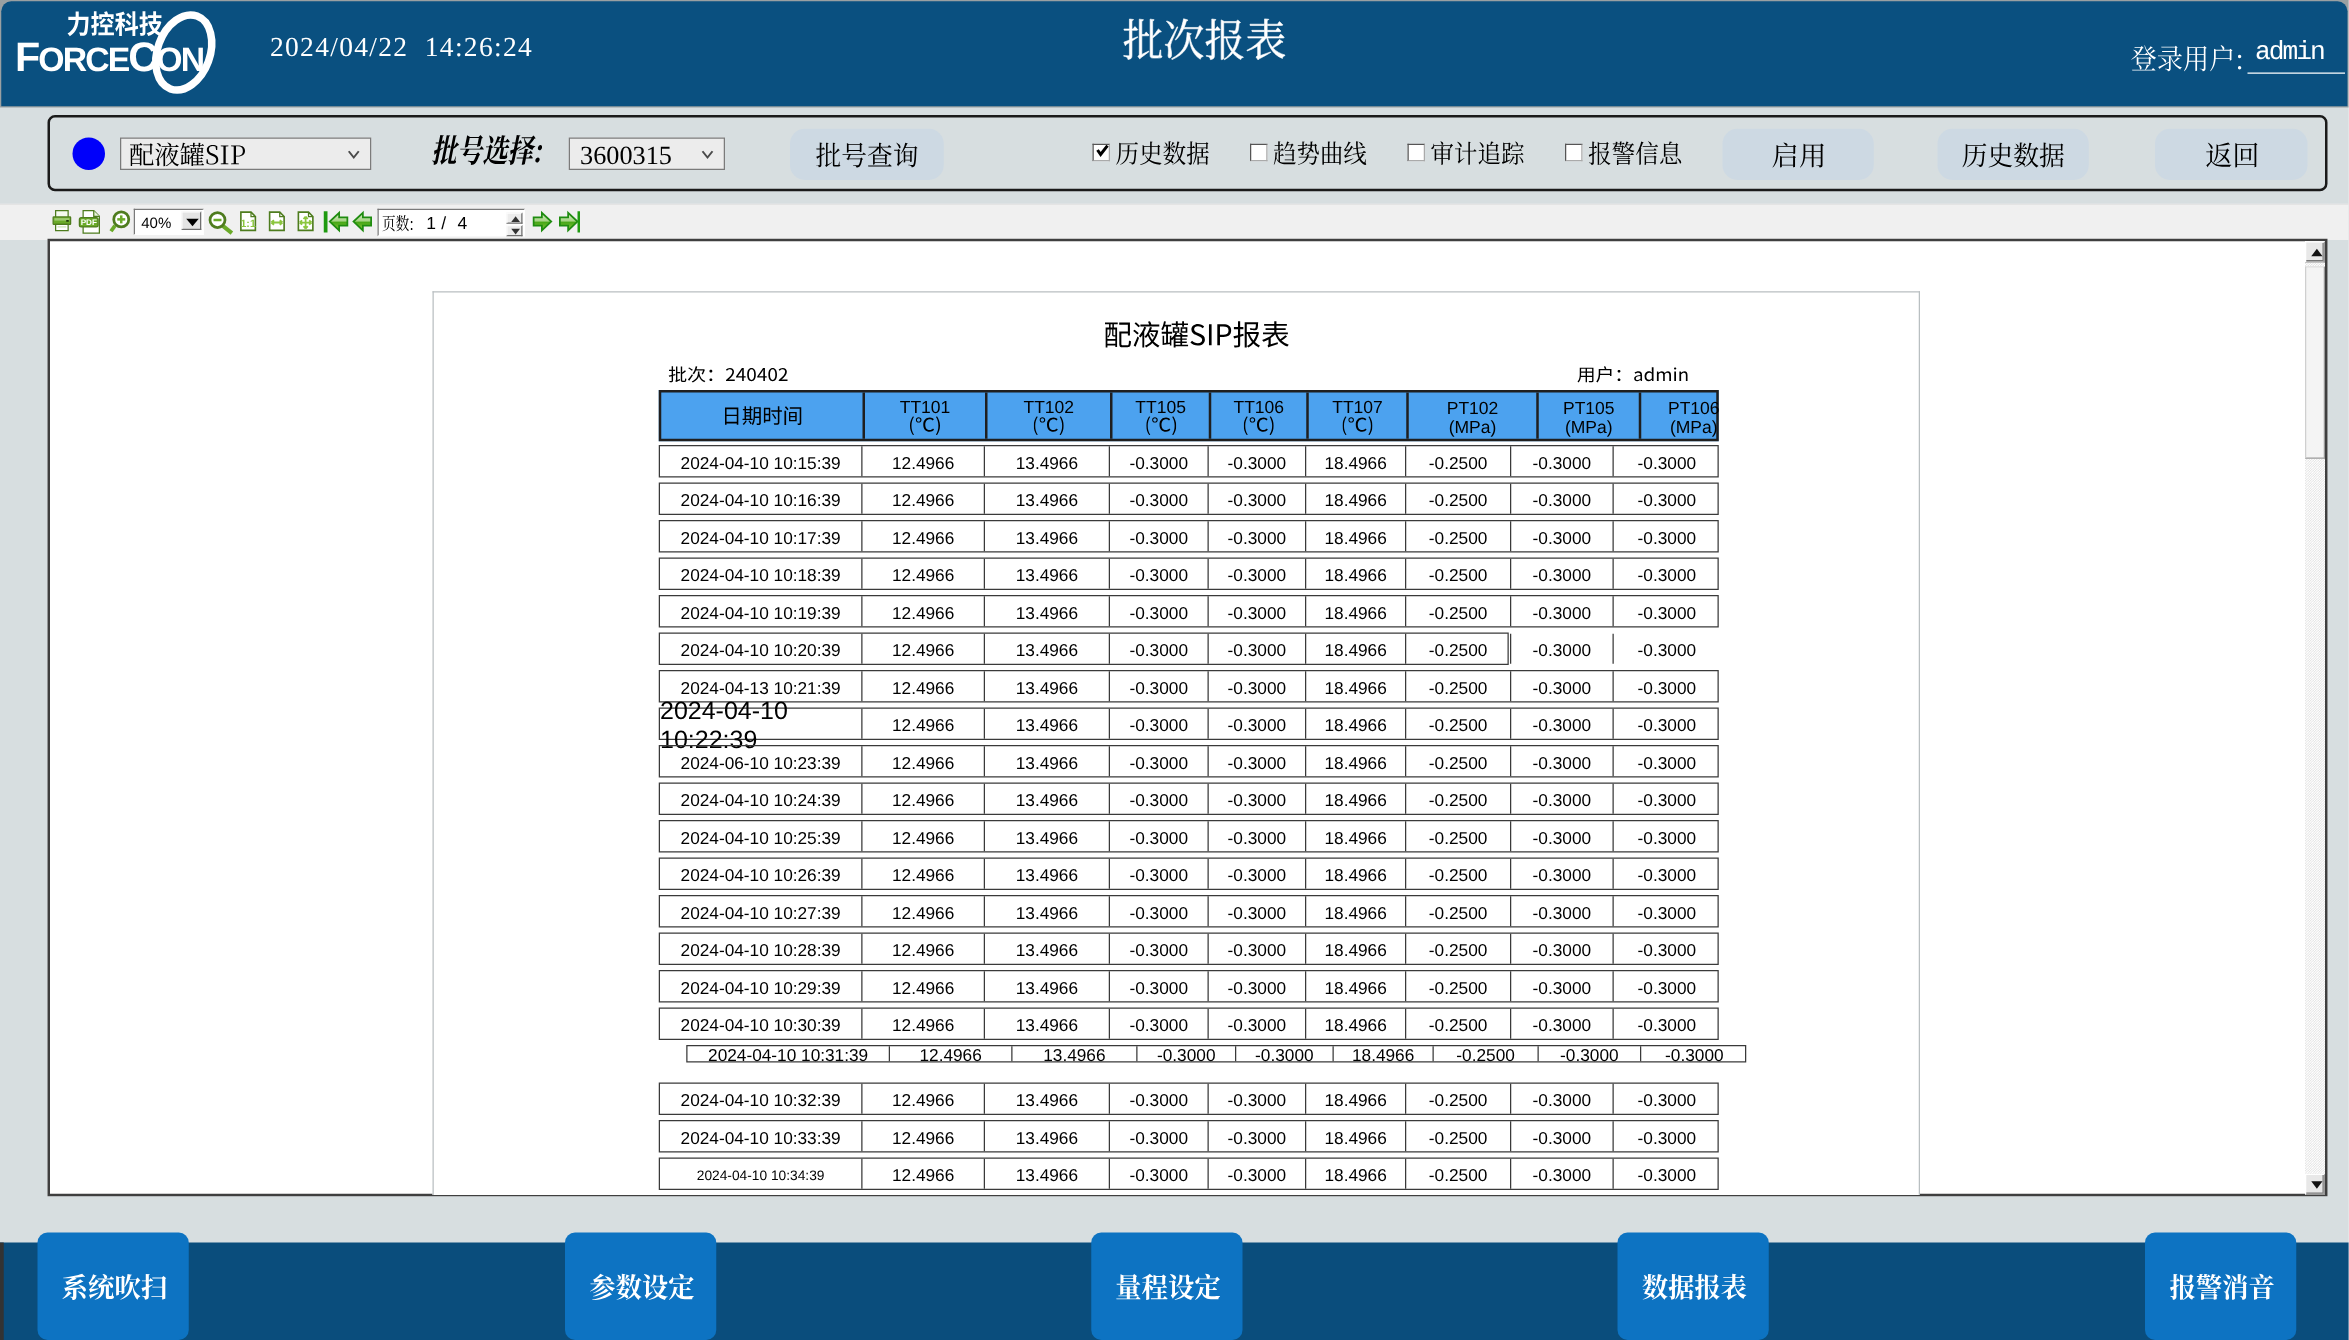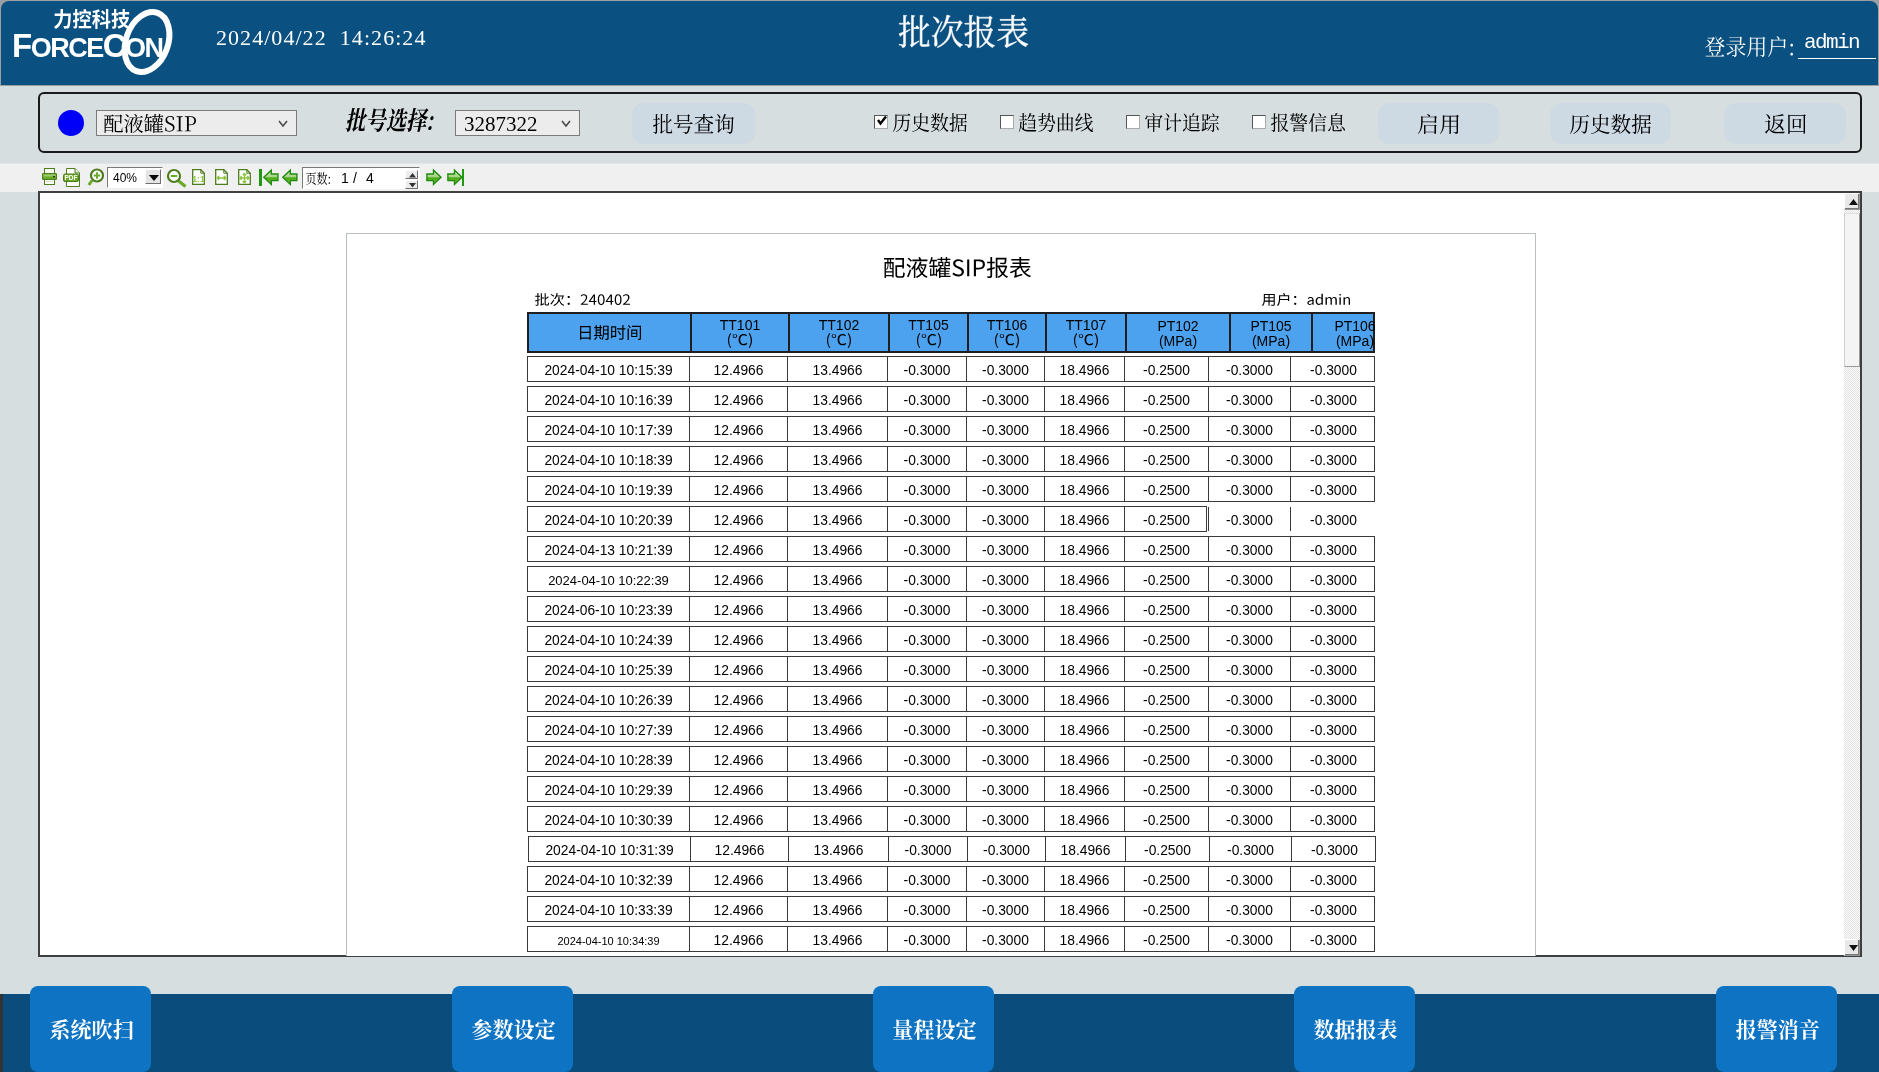--- a/index.html
+++ b/index.html
@@ -34,21 +34,21 @@
       <path d="M11.4 -9.9L11.4 -0.5C11.4 0.6 11.8 0.9 13.4 0.9L15.6 0.9C18.7 0.9 19.4 0.7 19.4 0.1C19.4 -0.2 19.3 -0.3 18.9 -0.5L18.8 -3.7L18.5 -3.7C18.3 -2.3 18.1 -1.0 17.9 -0.6C17.8 -0.4 17.8 -0.3 17.5 -0.3C17.2 -0.3 16.5 -0.3 15.6 -0.3L13.6 -0.3C12.8 -0.3 12.7 -0.4 12.7 -0.8L12.7 -9.3L16.7 -9.3L16.7 -7.6L16.9 -7.6C17.3 -7.6 17.9 -7.9 17.9 -8.0L17.9 -14.5C18.4 -14.6 18.8 -14.8 18.9 -15.0L17.2 -16.3L16.4 -15.4L11.2 -15.4L11.4 -14.8L16.7 -14.8L16.7 -9.9L12.9 -9.9L11.4 -10.6ZM6.1 -14.8L6.1 -12.0L4.9 -12.0L4.9 -14.8ZM1.4 -12.0L1.4 1.5L1.6 1.5C2.1 1.5 2.5 1.2 2.5 1.0L2.5 -0.3L8.6 -0.3L8.6 1.1L8.7 1.1C9.2 1.1 9.8 0.8 9.8 0.7L9.8 -11.2C10.2 -11.3 10.5 -11.4 10.6 -11.6L9.1 -12.8L8.4 -12.0L7.2 -12.0L7.2 -14.8L10.2 -14.8C10.5 -14.8 10.7 -14.9 10.8 -15.1C10.1 -15.7 9.1 -16.5 9.1 -16.5L8.2 -15.4L0.8 -15.4L1.0 -14.8L3.8 -14.8L3.8 -12.0L2.6 -12.0L1.4 -12.7ZM8.6 -3.6L8.6 -0.9L2.5 -0.9L2.5 -3.6ZM8.6 -4.2L2.5 -4.2L2.5 -5.8L2.8 -5.5C4.7 -7.0 4.9 -9.1 4.9 -10.6L4.9 -11.4L6.1 -11.4L6.1 -7.5C6.1 -6.9 6.2 -6.6 7.0 -6.6L7.6 -6.6C8.0 -6.6 8.3 -6.6 8.6 -6.7ZM8.6 -7.6L8.5 -7.6C8.4 -7.6 8.3 -7.6 8.2 -7.6C8.1 -7.6 8.1 -7.6 8.0 -7.6C7.9 -7.6 7.8 -7.6 7.7 -7.6L7.3 -7.6C7.1 -7.6 7.1 -7.6 7.1 -7.8L7.1 -11.4L8.6 -11.4ZM2.5 -5.9L2.5 -11.4L3.9 -11.4L3.9 -10.6C3.9 -9.2 3.8 -7.4 2.5 -5.9ZM21.9 -4.1C21.6 -4.1 21.0 -4.1 21.0 -4.1L21.0 -3.7C21.4 -3.7 21.7 -3.6 22.0 -3.4C22.4 -3.1 22.5 -1.6 22.2 0.5C22.3 1.1 22.5 1.5 22.8 1.5C23.5 1.5 23.9 1.0 24.0 0.1C24.0 -1.5 23.5 -2.4 23.5 -3.3C23.4 -3.8 23.6 -4.4 23.7 -5.0C24.0 -5.9 25.4 -10.1 26.2 -12.4L25.8 -12.4C22.7 -5.2 22.7 -5.2 22.4 -4.6C22.2 -4.1 22.1 -4.1 21.9 -4.1ZM20.9 -12.0L20.7 -11.8C21.5 -11.3 22.4 -10.3 22.7 -9.5C24.1 -8.6 25.0 -11.4 20.9 -12.0ZM22.0 -16.6L21.8 -16.5C22.6 -15.9 23.7 -14.8 24.0 -13.9C25.5 -13.1 26.3 -16.0 22.0 -16.6ZM30.5 -16.9L30.3 -16.8C31.1 -16.2 31.9 -15.1 32.1 -14.2C33.5 -13.4 34.5 -16.2 30.5 -16.9ZM32.6 -9.2L32.4 -9.1C33.0 -8.4 33.7 -7.3 33.9 -6.4C35.0 -5.6 36.0 -7.7 32.6 -9.2ZM37.5 -15.2L36.5 -14.0L25.6 -14.0L25.8 -13.4L38.8 -13.4C39.1 -13.4 39.3 -13.5 39.3 -13.7C38.6 -14.3 37.5 -15.2 37.5 -15.2ZM34.3 -12.4L32.2 -13.0C31.8 -10.7 30.7 -7.2 29.2 -4.9L29.5 -4.6C30.3 -5.6 31.1 -6.7 31.7 -7.8C32.1 -5.8 32.6 -4.0 33.5 -2.5C32.3 -1.0 30.8 0.3 28.9 1.3L29.1 1.6C31.2 0.8 32.8 -0.4 34.0 -1.7C35.0 -0.3 36.4 0.8 38.3 1.6C38.5 1.0 38.9 0.6 39.4 0.5L39.4 0.3C37.4 -0.3 35.9 -1.2 34.8 -2.5C36.4 -4.6 37.3 -7.0 37.9 -9.7C38.4 -9.7 38.6 -9.7 38.7 -9.9L37.3 -11.2L36.5 -10.4L32.9 -10.4C33.1 -11.0 33.3 -11.6 33.5 -12.1C34.0 -12.1 34.2 -12.2 34.3 -12.4ZM32.0 -8.4C32.2 -8.9 32.5 -9.4 32.7 -9.8L36.6 -9.8C36.1 -7.5 35.3 -5.2 34.1 -3.3C33.1 -4.7 32.4 -6.4 32.0 -8.4ZM29.1 -9.3L28.4 -9.5C29.0 -10.4 29.4 -11.3 29.8 -12.1C30.3 -12.0 30.5 -12.1 30.6 -12.3L28.6 -13.1C27.9 -10.7 26.3 -7.2 24.5 -4.9L24.7 -4.7C25.6 -5.5 26.5 -6.6 27.2 -7.6L27.2 1.6L27.5 1.6C27.9 1.6 28.4 1.3 28.5 1.2L28.5 -8.9C28.8 -9.0 29.0 -9.1 29.1 -9.3ZM52.9 -9.0L52.7 -8.9C53.2 -8.5 53.6 -7.8 53.6 -7.1C54.7 -6.3 55.9 -8.4 52.9 -9.0ZM58.0 -15.7L57.3 -14.9L56.1 -14.9L56.1 -16.1C56.5 -16.2 56.7 -16.4 56.7 -16.6L54.9 -16.8L54.9 -14.9L51.7 -14.9L51.7 -16.1C52.2 -16.2 52.3 -16.4 52.4 -16.6L50.5 -16.8L50.5 -14.9L47.9 -14.9L48.0 -14.3L50.5 -14.3L50.5 -13.0L50.8 -13.0C51.2 -13.0 51.7 -13.2 51.7 -13.4L51.7 -14.3L54.9 -14.3L54.9 -13.1L55.1 -13.1C55.6 -13.1 56.1 -13.3 56.1 -13.4L56.1 -14.3L58.8 -14.3C59.1 -14.3 59.3 -14.4 59.3 -14.6C58.8 -15.1 58.0 -15.7 58.0 -15.7ZM57.1 -11.9L57.1 -10.0L55.0 -10.0L55.0 -11.9ZM55.0 -9.1L55.0 -9.4L57.1 -9.4L57.1 -8.6L57.3 -8.6C57.6 -8.6 58.1 -8.9 58.2 -9.0L58.2 -11.8C58.5 -11.9 58.7 -12.0 58.8 -12.1L57.5 -13.1L56.9 -12.5L55.1 -12.5L53.9 -13.1L53.9 -8.7L54.1 -8.7C54.5 -8.7 55.0 -9.0 55.0 -9.1ZM51.9 -11.9L51.9 -10.0L49.8 -10.0L49.8 -11.9ZM49.8 -8.8L49.8 -9.4L51.9 -9.4L51.9 -8.9L52.0 -8.9C52.4 -8.9 52.9 -9.2 52.9 -9.3L52.9 -11.8C53.2 -11.9 53.5 -12.0 53.5 -12.1L52.3 -13.1L51.7 -12.5L49.9 -12.5L48.7 -13.1L48.7 -8.5L48.9 -8.5C49.3 -8.5 49.8 -8.7 49.8 -8.8ZM57.5 -7.8L56.8 -6.9L50.7 -6.9L50.6 -7.0C50.9 -7.4 51.1 -7.8 51.3 -8.2C51.8 -8.1 52.0 -8.2 52.1 -8.4L50.3 -9.2C49.9 -7.7 48.9 -5.6 47.7 -4.3L47.9 -4.0C48.4 -4.4 48.9 -4.8 49.3 -5.3L49.3 1.5L49.5 1.5C50.1 1.5 50.5 1.3 50.5 1.2L50.5 0.8L58.7 0.8C59.0 0.8 59.2 0.7 59.2 0.5C58.7 -0.0 57.8 -0.7 57.8 -0.7L57.1 0.2L54.7 0.2L54.7 -1.6L57.8 -1.6C58.1 -1.6 58.2 -1.7 58.3 -1.9C57.8 -2.4 57.0 -3.0 57.0 -3.0L56.3 -2.2L54.7 -2.2L54.7 -4.0L57.9 -4.0C58.1 -4.0 58.3 -4.1 58.3 -4.3C57.8 -4.8 57.0 -5.4 57.0 -5.4L56.3 -4.5L54.7 -4.5L54.7 -6.3L58.4 -6.3C58.6 -6.3 58.8 -6.4 58.9 -6.6C58.4 -7.2 57.5 -7.8 57.5 -7.8ZM50.5 0.2L50.5 -1.6L53.5 -1.6L53.5 0.2ZM50.5 -2.2L50.5 -4.0L53.5 -4.0L53.5 -2.2ZM50.5 -4.5L50.5 -6.3L53.5 -6.3L53.5 -4.5ZM44.4 -16.4L42.5 -16.8C42.2 -14.4 41.5 -11.9 40.6 -10.3L40.9 -10.1C41.6 -10.9 42.2 -11.9 42.7 -13.1L44.0 -13.1L44.0 -9.5L40.8 -9.5L40.9 -8.9L44.0 -8.9L44.0 -1.3L42.5 -1.1L42.5 -6.5C42.9 -6.6 43.1 -6.8 43.2 -7.1L41.4 -7.3L41.4 -1.5C41.4 -1.2 41.3 -1.0 40.9 -0.8L41.5 0.4C41.6 0.4 41.7 0.3 41.8 0.2C43.5 -0.3 45.2 -0.8 46.4 -1.2L46.4 0.1L46.7 0.1C47.1 0.1 47.5 -0.1 47.5 -0.2L47.5 -6.6C47.9 -6.7 48.1 -6.8 48.1 -7.1L46.4 -7.3L46.4 -1.7L45.2 -1.5L45.2 -8.9L47.9 -8.9C48.1 -8.9 48.3 -9.0 48.4 -9.2C47.8 -9.8 46.8 -10.5 46.8 -10.5L46.0 -9.5L45.2 -9.5L45.2 -13.1L47.5 -13.1C47.8 -13.1 48.0 -13.2 48.1 -13.4C47.5 -14.0 46.5 -14.8 46.5 -14.8L45.6 -13.7L43.0 -13.7C43.3 -14.4 43.5 -15.1 43.7 -15.9C44.2 -15.9 44.4 -16.1 44.4 -16.4ZM65.3 0.3C68.3 0.3 70.4 -1.2 70.4 -3.7C70.4 -5.8 69.4 -6.9 66.4 -8.2L65.5 -8.5C63.9 -9.2 63.0 -10.0 63.0 -11.5C63.0 -13.3 64.3 -14.2 66.2 -14.2C67.0 -14.2 67.6 -14.0 68.2 -13.7L68.7 -11.0L69.6 -11.0L69.7 -13.8C68.7 -14.5 67.6 -14.9 66.1 -14.9C63.5 -14.9 61.4 -13.6 61.4 -11.1C61.4 -9.0 62.7 -7.8 65.0 -6.8L65.9 -6.4C68.1 -5.5 68.8 -4.8 68.8 -3.3C68.8 -1.4 67.3 -0.4 65.2 -0.4C64.1 -0.4 63.4 -0.5 62.5 -1.0L62.0 -3.8L61.2 -3.8L61.1 -0.8C62.0 -0.2 63.6 0.3 65.3 0.3ZM72.4 -14.0L74.5 -13.8C74.5 -11.8 74.5 -9.8 74.5 -7.8L74.5 -6.7C74.5 -4.7 74.5 -2.7 74.5 -0.8L72.4 -0.6L72.4 0.0L78.4 0.0L78.4 -0.6L76.3 -0.8C76.3 -2.7 76.3 -4.7 76.3 -6.7L76.3 -7.8C76.3 -9.8 76.3 -11.8 76.3 -13.8L78.4 -14.0L78.4 -14.6L72.4 -14.6ZM80.5 -14.0L82.6 -13.8C82.6 -11.8 82.6 -9.8 82.6 -7.8L82.6 -6.7C82.6 -4.7 82.6 -2.7 82.6 -0.8L80.5 -0.6L80.5 0.0L86.7 0.0L86.7 -0.6L84.4 -0.8L84.4 -6.0L85.6 -6.0C89.8 -6.0 91.5 -7.9 91.5 -10.3C91.5 -12.9 89.8 -14.6 86.2 -14.6L80.5 -14.6ZM84.4 -6.6L84.4 -7.8C84.4 -9.9 84.4 -11.9 84.4 -13.9L86.0 -13.9C88.6 -13.9 89.8 -12.7 89.8 -10.3C89.8 -8.1 88.6 -6.6 85.5 -6.6Z" fill="#000"></path>
     </svg>
     <svg class="t" style="right:8px;top:9.0px;position:absolute" width="10" height="8" viewBox="0 0 10 8">
       <path d="M1 1 L5 6 L9 1" fill="none" stroke="#4a4a4a" stroke-width="1.6"></path>
     </svg>
   </div>
 <svg class="t " style="left:345px;top:108px" width="89.0" height="24.0" viewBox="0.0 -17.8 92.0 19.7" preserveAspectRatio="none">
     <path d="M10.0 -14.5L8.6 -12.9L8.6 -12.9L9.6 -16.9C10.1 -17.0 10.4 -17.2 10.5 -17.5L7.5 -17.8L6.2 -12.9L3.7 -12.9L3.7 -12.3L6.1 -12.3L5.0 -8.2C3.9 -7.9 2.9 -7.6 2.4 -7.5L2.6 -4.7C2.9 -4.8 3.1 -5.0 3.3 -5.3L4.5 -6.0L3.3 -1.3C3.3 -1.1 3.2 -0.9 2.8 -0.9C2.4 -0.9 0.8 -1.1 0.8 -1.1L0.7 -0.8C1.5 -0.6 1.9 -0.3 2.0 0.1C2.2 0.5 2.1 1.1 2.0 1.9C4.6 1.7 5.2 0.7 5.6 -1.1L7.2 -7.5C8.5 -8.3 9.5 -8.9 10.3 -9.4L10.3 -9.6L7.5 -8.8L8.4 -12.3L10.8 -12.3C11.1 -12.3 11.3 -12.4 11.4 -12.6C10.9 -13.4 10.0 -14.5 10.0 -14.5ZM14.9 -11.8L13.5 -10.1L13.1 -10.1L14.8 -16.8C15.4 -16.9 15.6 -17.1 15.8 -17.4L12.8 -17.7L8.8 -1.8C8.7 -1.3 8.5 -1.2 7.5 -0.6L8.6 1.7C8.8 1.6 9.0 1.4 9.3 1.1C11.3 -0.3 13.2 -1.7 14.1 -2.4L14.0 -2.6L11.0 -1.5L13.0 -9.5L15.5 -9.5C15.8 -9.5 16.0 -9.6 16.1 -9.8C15.7 -10.6 14.9 -11.8 14.9 -11.8ZM21.2 -17.4L18.3 -17.7L14.1 -0.9C13.7 0.6 14.0 1.1 15.7 1.1L17.0 1.1C19.3 1.1 20.2 0.8 20.5 -0.1C20.6 -0.5 20.4 -0.7 19.9 -1.0L20.5 -3.8L20.3 -3.8C19.8 -2.7 19.2 -1.4 18.9 -1.1C18.7 -0.9 18.6 -0.9 18.4 -0.9C18.3 -0.9 18.0 -0.9 17.6 -0.9L16.8 -0.9C16.4 -0.9 16.4 -1.0 16.5 -1.4L18.3 -8.7C19.8 -9.5 21.4 -10.5 22.3 -11.1C22.6 -10.9 23.0 -11.1 23.2 -11.2L21.1 -13.0C20.6 -12.3 19.6 -11.0 18.6 -9.8L20.3 -16.8C20.9 -16.9 21.1 -17.1 21.2 -17.4ZM41.7 -10.6L40.0 -8.8L24.0 -8.8L24.0 -8.2L28.7 -8.2C28.3 -7.5 27.6 -6.4 27.1 -5.6C26.7 -5.5 26.3 -5.3 26.0 -5.1L28.0 -3.7L29.2 -4.7L37.2 -4.7C36.4 -2.8 35.5 -1.2 34.8 -0.8C34.6 -0.7 34.4 -0.7 34.0 -0.7C33.5 -0.7 31.5 -0.8 30.3 -0.9L30.2 -0.6C31.3 -0.4 32.2 -0.1 32.6 0.3C32.9 0.6 32.9 1.2 32.7 1.8C34.1 1.9 35.0 1.6 35.8 1.2C37.2 0.5 38.5 -1.6 39.6 -4.3C40.0 -4.4 40.4 -4.5 40.5 -4.7L38.8 -6.5L37.2 -5.3L29.5 -5.3C30.1 -6.2 30.9 -7.4 31.5 -8.2L42.9 -8.2C43.2 -8.2 43.4 -8.3 43.5 -8.5C42.9 -9.3 41.7 -10.5 41.7 -10.6ZM30.4 -10.4L30.6 -11.2L38.1 -11.2L37.8 -10.1L38.2 -10.1C39.0 -10.1 40.4 -10.5 40.5 -10.7L41.7 -15.5C42.1 -15.6 42.5 -15.8 42.7 -16.0L40.7 -17.8L39.2 -16.5L32.1 -16.5L29.7 -17.6L27.7 -9.6L28.1 -9.6C29.1 -9.6 30.3 -10.2 30.4 -10.4ZM39.3 -15.9L38.3 -11.8L30.7 -11.8L31.8 -15.9ZM48.1 -17.4L47.9 -17.3C48.4 -16.1 49.0 -14.3 48.9 -12.8C50.8 -11.1 53.9 -15.7 48.1 -17.4ZM62.8 -11.5L61.1 -9.8L58.8 -9.8L59.6 -13.1L64.2 -13.1C64.5 -13.1 64.8 -13.2 64.9 -13.5C64.3 -14.3 63.1 -15.4 63.1 -15.4L61.4 -13.7L59.8 -13.7L60.5 -16.7C61.1 -16.8 61.4 -17.0 61.4 -17.3L58.4 -17.6L57.4 -13.7L55.5 -13.7C56.0 -14.4 56.4 -15.1 56.9 -15.8C57.3 -15.8 57.6 -16.0 57.8 -16.3L54.9 -17.0C54.1 -14.6 52.8 -12.0 51.6 -10.3L51.8 -10.1C52.9 -10.9 54.0 -11.9 55.0 -13.1L57.3 -13.1L56.5 -9.8L51.7 -9.8L51.7 -9.2L54.2 -9.2C53.3 -6.1 52.1 -3.8 48.9 -2.0L48.9 -1.9C48.6 -2.1 48.4 -2.3 48.2 -2.5L49.9 -9.3C50.5 -9.5 50.9 -9.6 51.1 -9.8L49.1 -11.8L47.6 -10.3L45.3 -10.3L45.3 -9.7L47.8 -9.7L45.9 -2.3C45.0 -1.8 43.9 -1.2 43.0 -0.8L44.0 1.7C44.2 1.5 44.3 1.4 44.3 1.2C45.2 0.1 46.3 -1.2 46.9 -1.8C47.2 -2.2 47.4 -2.2 47.6 -1.8C48.8 0.4 50.5 1.3 54.7 1.3C56.7 1.3 59.0 1.3 60.5 1.3C60.9 0.4 61.6 -0.5 62.6 -0.7L62.7 -0.9C60.3 -0.8 58.3 -0.8 56.1 -0.8C52.7 -0.8 50.5 -1.0 49.1 -1.8C53.3 -3.1 55.4 -5.5 56.6 -9.2L57.9 -9.2L56.6 -3.9C56.3 -2.5 56.4 -2.0 58.1 -2.0L59.4 -2.0C61.7 -2.0 62.6 -2.5 62.8 -3.4C62.9 -3.8 62.9 -4.1 62.4 -4.3L63.0 -7.0L62.7 -7.0C62.1 -5.8 61.5 -4.7 61.3 -4.4C61.1 -4.2 61.0 -4.2 60.9 -4.2C60.7 -4.2 60.5 -4.2 60.1 -4.2L59.3 -4.2C59.0 -4.2 58.9 -4.2 59.0 -4.5L60.2 -9.2L63.9 -9.2C64.2 -9.2 64.5 -9.3 64.6 -9.5C63.9 -10.3 62.8 -11.5 62.8 -11.5ZM82.2 -4.6L80.5 -3.0L78.4 -3.0L79.1 -5.5L83.3 -5.5C83.5 -5.5 83.8 -5.6 83.9 -5.8C83.3 -6.6 82.2 -7.6 82.2 -7.6L80.6 -6.1L79.2 -6.1L79.7 -8.0C80.2 -8.0 80.4 -8.2 80.5 -8.5L77.4 -8.8L76.7 -6.1L72.5 -6.1L72.5 -5.5L76.6 -5.5L76.0 -3.0L70.6 -3.0L70.6 -2.4L75.8 -2.4L74.8 1.8L75.2 1.8C76.2 1.8 77.3 1.5 77.4 1.3L78.3 -2.4L83.5 -2.4C83.8 -2.4 84.0 -2.5 84.1 -2.7C83.4 -3.5 82.2 -4.6 82.2 -4.6ZM77.1 -16.3L74.8 -16.3L74.8 -15.7L76.8 -15.7C76.9 -13.8 77.4 -12.3 78.3 -11.1C76.3 -9.7 74.0 -8.6 71.5 -7.7L71.6 -7.5C74.5 -8.0 77.0 -8.9 79.2 -10.2C80.4 -9.2 81.9 -8.5 83.7 -8.0C84.3 -9.2 85.1 -9.9 86.1 -10.2L86.2 -10.4C84.4 -10.6 82.8 -11.0 81.4 -11.5C82.9 -12.6 84.2 -13.9 85.3 -15.3C85.9 -15.4 86.1 -15.4 86.3 -15.6L84.7 -17.5L83.0 -16.3ZM77.2 -15.7L82.9 -15.7C82.0 -14.5 81.0 -13.3 79.8 -12.3C78.5 -13.1 77.6 -14.2 77.2 -15.7ZM73.8 -14.5L72.2 -12.9L71.8 -12.9L72.9 -16.9C73.4 -17.0 73.7 -17.2 73.8 -17.5L70.7 -17.8L69.5 -12.9L66.9 -12.9L66.9 -12.3L69.3 -12.3L68.3 -8.4C67.0 -8.0 65.9 -7.7 65.3 -7.5L65.7 -4.7C65.9 -4.8 66.2 -5.1 66.3 -5.3L67.8 -6.1L66.6 -1.4C66.5 -1.2 66.4 -1.1 66.1 -1.1C65.7 -1.1 63.9 -1.2 63.9 -1.2L63.9 -0.9C64.7 -0.7 65.0 -0.5 65.2 -0.0C65.4 0.4 65.3 1.0 65.2 1.9C67.9 1.6 68.5 0.6 68.9 -1.2L70.6 -7.7C72.2 -8.7 73.5 -9.5 74.4 -10.1L74.4 -10.4L70.9 -9.2L71.7 -12.3L74.6 -12.3C74.9 -12.3 75.1 -12.4 75.2 -12.6C74.7 -13.4 73.8 -14.5 73.8 -14.5ZM87.4 0.3C88.4 0.3 89.3 -0.4 89.6 -1.4C89.8 -2.3 89.3 -3.1 88.3 -3.1C87.3 -3.1 86.4 -2.3 86.1 -1.4C85.9 -0.4 86.5 0.3 87.4 0.3ZM89.5 -7.8C90.5 -7.8 91.4 -8.6 91.6 -9.5C91.8 -10.5 91.3 -11.3 90.3 -11.3C89.4 -11.3 88.4 -10.5 88.2 -9.5C88.0 -8.6 88.5 -7.8 89.5 -7.8Z" fill="#000"></path>
   </svg>
 <div class="abs" style="left:455px;top:110px;width:125px;height:26px;background:#ececec;border:1px solid #7b7b7b">
-    <div class="abs" style="left:8px;top:1px;font-family:'Liberation Serif',serif;font-size:21px;color:#000">3287322</div>
+    <div class="abs" style="left:8px;top:1px;font-family:'Liberation Serif',serif;font-size:21px;color:#000">3600315</div>
     <svg class="t" style="right:8px;top:9.0px;position:absolute" width="10" height="8" viewBox="0 0 10 8">
       <path d="M1 1 L5 6 L9 1" fill="none" stroke="#4a4a4a" stroke-width="1.6"></path>
     </svg>
   </div>
 <div class="abs" style="left:632px;top:103px;width:123px;height:41px;background:#cdd9e3;border-radius:12px">
     <svg class="t " style="left:21.0px;top:10.5px" width="81.0" height="20.0" viewBox="0.6 -16.8 78.6 18.4" preserveAspectRatio="none">
       <path d="M6.0 -13.3L5.2 -12.3L4.6 -12.3L4.6 -16.0C5.1 -16.1 5.3 -16.3 5.3 -16.5L3.3 -16.8L3.3 -12.3L0.6 -12.3L0.8 -11.7L3.3 -11.7L3.3 -7.3C2.1 -6.8 1.2 -6.5 0.6 -6.3L1.4 -4.7C1.5 -4.8 1.7 -5.0 1.7 -5.2L3.3 -6.1L3.3 -0.6C3.3 -0.3 3.2 -0.1 2.9 -0.1C2.5 -0.1 0.6 -0.3 0.6 -0.3L0.6 0.0C1.4 0.2 1.9 0.3 2.2 0.5C2.4 0.8 2.6 1.1 2.6 1.5C4.4 1.4 4.6 0.7 4.6 -0.4L4.6 -6.8L7.5 -8.5L7.4 -8.8L4.6 -7.7L4.6 -11.7L7.0 -11.7C7.2 -11.7 7.4 -11.8 7.5 -12.0C6.9 -12.6 6.0 -13.3 6.0 -13.3ZM11.5 -10.9L10.7 -9.8L9.4 -9.8L9.4 -15.9C9.9 -16.0 10.2 -16.2 10.2 -16.5L8.2 -16.7L8.2 -0.9C8.2 -0.5 8.1 -0.4 7.5 0.1L8.4 1.3C8.5 1.2 8.7 1.1 8.8 0.9C10.4 -0.2 12.0 -1.4 12.9 -2.0L12.8 -2.3C11.6 -1.7 10.4 -1.2 9.4 -0.7L9.4 -9.2L12.5 -9.2C12.8 -9.2 13.0 -9.3 13.0 -9.5C12.5 -10.1 11.5 -10.9 11.5 -10.9ZM15.4 -16.5L13.5 -16.7L13.5 -0.5C13.5 0.5 13.8 0.9 15.1 0.9L16.4 0.9C18.6 0.9 19.3 0.8 19.3 0.2C19.3 -0.0 19.1 -0.1 18.7 -0.3L18.6 -2.8L18.4 -2.8C18.2 -1.8 18.0 -0.6 17.8 -0.4C17.8 -0.2 17.7 -0.2 17.5 -0.2C17.4 -0.2 16.9 -0.2 16.4 -0.2L15.3 -0.2C14.8 -0.2 14.7 -0.3 14.7 -0.7L14.7 -8.2C16.1 -9.1 17.4 -10.2 18.2 -11.0C18.6 -10.8 18.9 -10.9 19.0 -11.0L17.5 -12.3C16.9 -11.5 15.8 -10.0 14.7 -8.8L14.7 -15.9C15.2 -16.0 15.4 -16.2 15.4 -16.5ZM37.4 -9.5L36.5 -8.3L20.9 -8.3L21.1 -7.7L25.9 -7.7C25.6 -7.0 25.2 -6.0 24.9 -5.3C24.5 -5.2 24.2 -5.0 23.9 -4.9L25.4 -3.7L26.0 -4.4L34.9 -4.4C34.6 -2.4 34.0 -0.6 33.4 -0.2C33.2 -0.1 33.0 -0.0 32.6 -0.0C32.1 -0.0 30.2 -0.2 29.1 -0.3L29.1 0.1C30.1 0.2 31.1 0.4 31.4 0.6C31.7 0.9 31.8 1.2 31.8 1.6C32.8 1.6 33.6 1.3 34.1 1.0C35.1 0.3 35.9 -1.8 36.2 -4.2C36.7 -4.3 36.9 -4.4 37.0 -4.5L35.6 -5.8L34.8 -5.0L26.1 -5.0C26.5 -5.8 27.0 -6.9 27.3 -7.7L38.6 -7.7C38.9 -7.7 39.1 -7.8 39.2 -8.0C38.5 -8.7 37.4 -9.5 37.4 -9.5ZM25.7 -9.8L25.7 -10.6L34.4 -10.6L34.4 -9.7L34.6 -9.7C35.0 -9.7 35.7 -9.9 35.7 -10.1L35.7 -14.9C36.1 -15.0 36.4 -15.1 36.6 -15.3L34.9 -16.6L34.2 -15.7L25.8 -15.7L24.4 -16.4L24.4 -9.3L24.6 -9.3C25.1 -9.3 25.7 -9.7 25.7 -9.8ZM34.4 -15.1L34.4 -11.2L25.7 -11.2L25.7 -15.1ZM57.4 -1.0L56.5 0.2L40.8 0.2L41.0 0.8L58.7 0.8C59.0 0.8 59.2 0.7 59.2 0.5C58.5 -0.1 57.4 -1.0 57.4 -1.0ZM54.0 -7.1L54.0 -5.0L46.0 -5.0L46.0 -7.1ZM46.0 -0.9L46.0 -1.7L54.0 -1.7L54.0 -0.7L54.2 -0.7C54.6 -0.7 55.2 -1.0 55.3 -1.2L55.3 -6.9C55.6 -7.0 55.9 -7.1 56.0 -7.3L54.5 -8.5L53.8 -7.7L46.1 -7.7L44.7 -8.3L44.7 -0.5L44.9 -0.5C45.4 -0.5 46.0 -0.8 46.0 -0.9ZM46.0 -2.3L46.0 -4.4L54.0 -4.4L54.0 -2.3ZM57.1 -14.9L56.2 -13.7L50.6 -13.7L50.6 -15.9C51.1 -16.0 51.3 -16.2 51.3 -16.5L49.3 -16.7L49.3 -13.7L41.2 -13.7L41.3 -13.1L48.0 -13.1C46.3 -10.9 43.7 -8.8 40.8 -7.4L41.0 -7.1C44.4 -8.3 47.3 -10.2 49.3 -12.6L49.3 -8.4L49.5 -8.4C50.0 -8.4 50.6 -8.6 50.6 -8.8L50.6 -13.1L50.8 -13.1C52.3 -10.6 55.3 -8.5 58.0 -7.3C58.2 -7.9 58.6 -8.3 59.2 -8.4L59.2 -8.6C56.4 -9.4 53.1 -11.1 51.4 -13.1L58.4 -13.1C58.7 -13.1 58.9 -13.2 58.9 -13.4C58.2 -14.1 57.1 -14.9 57.1 -14.9ZM63.0 -16.7L62.7 -16.6C63.6 -15.6 64.6 -14.0 64.9 -12.8C66.2 -11.8 67.3 -14.7 63.0 -16.7ZM65.2 -10.6C65.5 -10.7 65.8 -10.8 65.9 -11.0L64.6 -12.1L63.9 -11.4L61.0 -11.4L61.1 -10.8L63.9 -10.8L63.9 -1.7C63.9 -1.4 63.8 -1.2 63.2 -0.9L64.1 0.7C64.2 0.6 64.5 0.4 64.6 0.0C66.0 -1.4 67.3 -2.9 67.9 -3.6L67.7 -3.9C66.8 -3.2 65.9 -2.5 65.2 -2.0ZM71.7 -16.0L69.7 -16.7C68.9 -13.6 67.5 -10.5 66.2 -8.6L66.4 -8.4C67.6 -9.5 68.7 -11.0 69.6 -12.7L77.1 -12.7C76.9 -6.1 76.7 -1.3 75.9 -0.5C75.7 -0.3 75.6 -0.2 75.1 -0.2C74.7 -0.2 73.1 -0.4 72.1 -0.5L72.1 -0.1C72.9 0.0 73.9 0.3 74.2 0.5C74.5 0.7 74.6 1.1 74.6 1.5C75.6 1.5 76.4 1.2 77.0 0.5C77.9 -0.6 78.2 -5.4 78.3 -12.5C78.8 -12.5 79.0 -12.7 79.2 -12.8L77.6 -14.1L76.8 -13.3L69.9 -13.3C70.3 -14.0 70.7 -14.8 71.0 -15.6C71.4 -15.6 71.7 -15.8 71.7 -16.0ZM73.5 -7.2L69.7 -7.2L69.7 -9.6L73.5 -9.6ZM73.5 -6.6L73.5 -4.1L69.7 -4.1L69.7 -6.6ZM69.7 -2.4L69.7 -3.5L73.5 -3.5L73.5 -2.5L73.7 -2.5C74.1 -2.5 74.7 -2.8 74.7 -2.9L74.7 -9.4C75.1 -9.4 75.4 -9.6 75.6 -9.8L74.0 -11.0L73.3 -10.2L69.8 -10.2L68.5 -10.8L68.5 -2.0L68.7 -2.0C69.2 -2.0 69.7 -2.3 69.7 -2.4Z" fill="#000"></path>
     </svg>
   </div>
 <div class="abs" style="left:874px;top:115px;width:14px;height:14px;background:#fff;border:1px solid;border-color:#555 #aaa #aaa #555">
@@ -335,21 +335,21 @@
     <div class="cell" style="width:98px;flex-shrink:0;border-left:1px solid #3a3a3a;font-size:13.8px;padding-top:3px">12.4966</div>
     <div class="cell" style="width:100px;flex-shrink:0;border-left:1px solid #3a3a3a;font-size:13.8px;padding-top:3px">13.4966</div>
     <div class="cell" style="width:79px;flex-shrink:0;border-left:1px solid #3a3a3a;font-size:13.8px;padding-top:3px">-0.3000</div>
     <div class="cell" style="width:78px;flex-shrink:0;border-left:1px solid #3a3a3a;font-size:13.8px;padding-top:3px">-0.3000</div>
     <div class="cell" style="width:80px;flex-shrink:0;border-left:1px solid #3a3a3a;font-size:13.8px;padding-top:3px">18.4966</div>
     <div class="cell" style="width:84px;flex-shrink:0;border-left:1px solid #3a3a3a;font-size:13.8px;padding-top:3px">-0.2500</div>
     <div class="cell" style="width:82px;flex-shrink:0;border-left:1px solid #3a3a3a;font-size:13.8px;padding-top:3px">-0.3000</div>
     <div class="cell" style="width:86px;flex-shrink:0;border-left:1px solid #3a3a3a;font-size:13.8px;padding-top:3px">-0.3000</div>
   </div>
 <div class="abs" style="left:527px;top:566px;width:848px;height:26px;border:1px solid #3a3a3a;display:flex;font-family:'Liberation Sans'">
-    <div class="cell" style="width:161px;flex-shrink:0;font-size:13px;padding-top:3px">2024-04-10 10:22:39</div>
+    <div class="cell" style="width:161px;flex-shrink:0;font-size:20px;padding-top:3px">2024-04-10 10:22:39</div>
     <div class="cell" style="width:98px;flex-shrink:0;border-left:1px solid #3a3a3a;font-size:13.8px;padding-top:3px">12.4966</div>
     <div class="cell" style="width:100px;flex-shrink:0;border-left:1px solid #3a3a3a;font-size:13.8px;padding-top:3px">13.4966</div>
     <div class="cell" style="width:79px;flex-shrink:0;border-left:1px solid #3a3a3a;font-size:13.8px;padding-top:3px">-0.3000</div>
     <div class="cell" style="width:78px;flex-shrink:0;border-left:1px solid #3a3a3a;font-size:13.8px;padding-top:3px">-0.3000</div>
     <div class="cell" style="width:80px;flex-shrink:0;border-left:1px solid #3a3a3a;font-size:13.8px;padding-top:3px">18.4966</div>
     <div class="cell" style="width:84px;flex-shrink:0;border-left:1px solid #3a3a3a;font-size:13.8px;padding-top:3px">-0.2500</div>
     <div class="cell" style="width:82px;flex-shrink:0;border-left:1px solid #3a3a3a;font-size:13.8px;padding-top:3px">-0.3000</div>
     <div class="cell" style="width:86px;flex-shrink:0;border-left:1px solid #3a3a3a;font-size:13.8px;padding-top:3px">-0.3000</div>
   </div>
 <div class="abs" style="left:527px;top:596px;width:848px;height:26px;border:1px solid #3a3a3a;display:flex;font-family:'Liberation Sans'">
@@ -433,21 +433,21 @@
     <div class="cell" style="width:161px;flex-shrink:0;font-size:13.8px;padding-top:3px">2024-04-10 10:30:39</div>
     <div class="cell" style="width:98px;flex-shrink:0;border-left:1px solid #3a3a3a;font-size:13.8px;padding-top:3px">12.4966</div>
     <div class="cell" style="width:100px;flex-shrink:0;border-left:1px solid #3a3a3a;font-size:13.8px;padding-top:3px">13.4966</div>
     <div class="cell" style="width:79px;flex-shrink:0;border-left:1px solid #3a3a3a;font-size:13.8px;padding-top:3px">-0.3000</div>
     <div class="cell" style="width:78px;flex-shrink:0;border-left:1px solid #3a3a3a;font-size:13.8px;padding-top:3px">-0.3000</div>
     <div class="cell" style="width:80px;flex-shrink:0;border-left:1px solid #3a3a3a;font-size:13.8px;padding-top:3px">18.4966</div>
     <div class="cell" style="width:84px;flex-shrink:0;border-left:1px solid #3a3a3a;font-size:13.8px;padding-top:3px">-0.2500</div>
     <div class="cell" style="width:82px;flex-shrink:0;border-left:1px solid #3a3a3a;font-size:13.8px;padding-top:3px">-0.3000</div>
     <div class="cell" style="width:86px;flex-shrink:0;border-left:1px solid #3a3a3a;font-size:13.8px;padding-top:3px">-0.3000</div>
   </div>
-<div class="abs" style="left:528px;top:836px;width:848px;height:26px;border:1px solid #3a3a3a;display:flex;font-family:'Liberation Sans'">
+<div class="abs" style="left:549px;top:836px;width:848px;height:14px;border:1px solid #3a3a3a;display:flex;font-family:'Liberation Sans'">
     <div class="cell" style="width:161px;flex-shrink:0;font-size:13.8px;padding-top:3px">2024-04-10 10:31:39</div>
     <div class="cell" style="width:98px;flex-shrink:0;border-left:1px solid #3a3a3a;font-size:13.8px;padding-top:3px">12.4966</div>
     <div class="cell" style="width:100px;flex-shrink:0;border-left:1px solid #3a3a3a;font-size:13.8px;padding-top:3px">13.4966</div>
     <div class="cell" style="width:79px;flex-shrink:0;border-left:1px solid #3a3a3a;font-size:13.8px;padding-top:3px">-0.3000</div>
     <div class="cell" style="width:78px;flex-shrink:0;border-left:1px solid #3a3a3a;font-size:13.8px;padding-top:3px">-0.3000</div>
     <div class="cell" style="width:80px;flex-shrink:0;border-left:1px solid #3a3a3a;font-size:13.8px;padding-top:3px">18.4966</div>
     <div class="cell" style="width:84px;flex-shrink:0;border-left:1px solid #3a3a3a;font-size:13.8px;padding-top:3px">-0.2500</div>
     <div class="cell" style="width:82px;flex-shrink:0;border-left:1px solid #3a3a3a;font-size:13.8px;padding-top:3px">-0.3000</div>
     <div class="cell" style="width:86px;flex-shrink:0;border-left:1px solid #3a3a3a;font-size:13.8px;padding-top:3px">-0.3000</div>
   </div>

